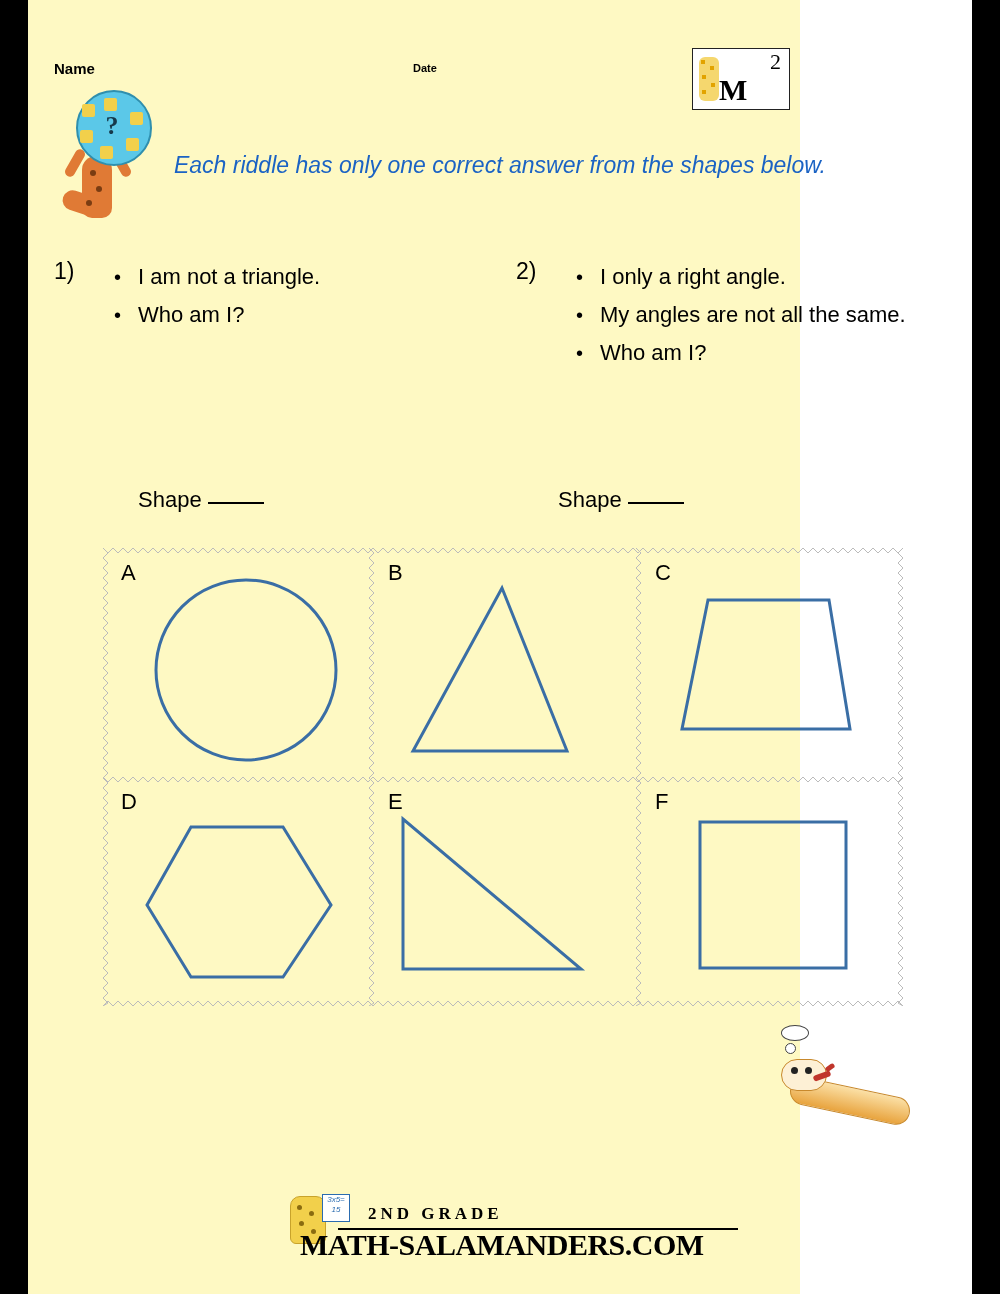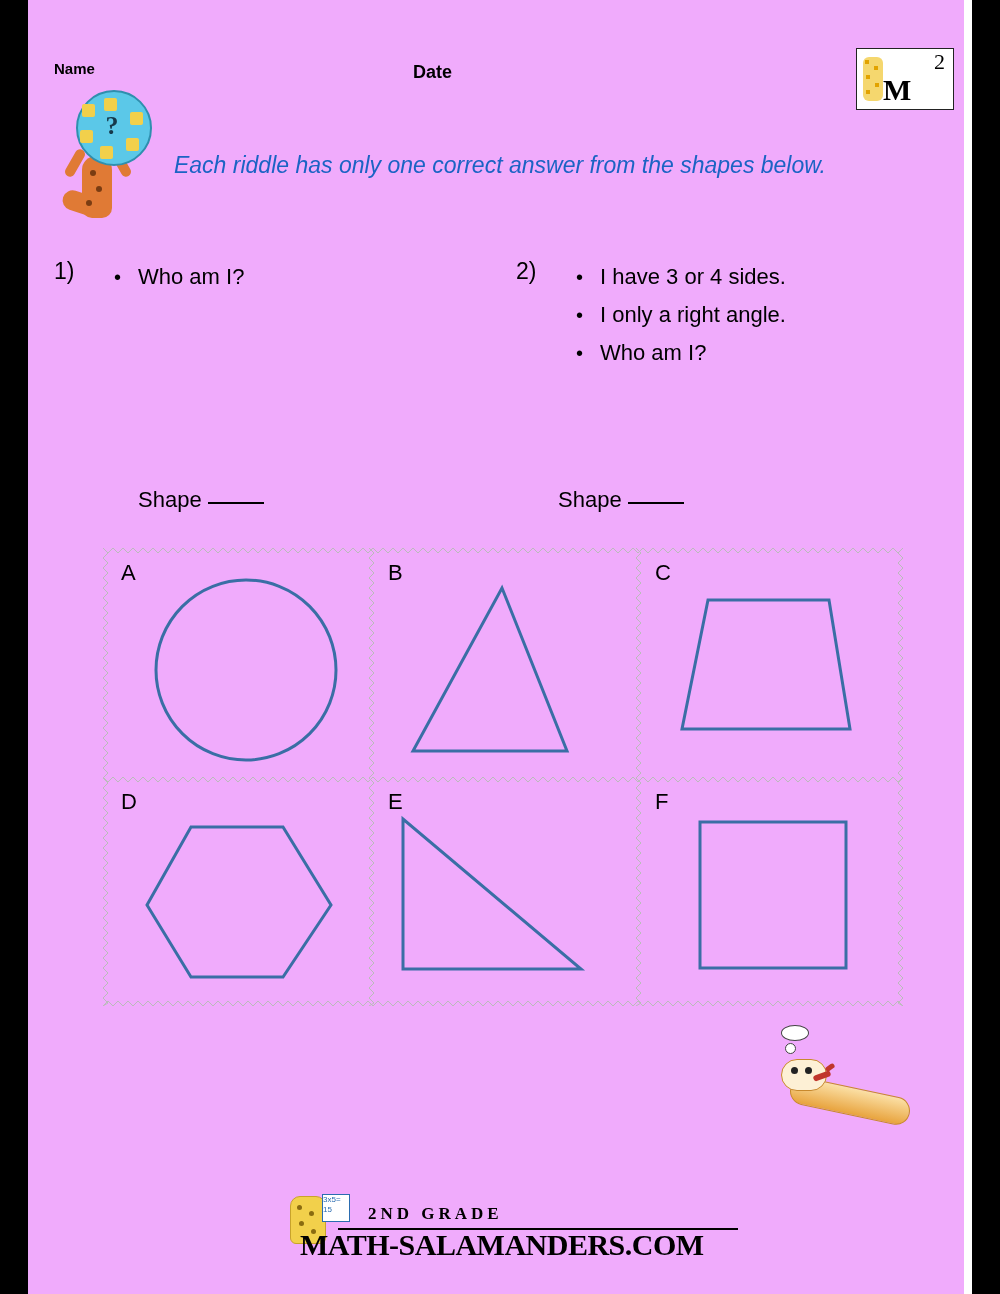--- a/index.html
+++ b/index.html
@@ -26,38 +26,38 @@
     height: 1294px;
     background: #000000;
   }
   .edge-bar.left { left: 0; }
   .edge-bar.right { right: 0; }
 
   .sheet {
     position: absolute;
     left: 28px;
     top: 0;
-    width: 936px;
+    width: 772px;
     height: 1294px;
-    background: #f0abfc;
+    background: #fef9c3;
   }
 
   
   .name-label {
     position: absolute;
     left: 26px;
     top: 60px;
     font-size: 15px;
     font-weight: bold;
   }
   .date-label {
     position: absolute;
     left: 385px;
     top: 62px;
-    font-size: 18px;
+    font-size: 11px;
     font-weight: bold;
   }
   .title {
     position: absolute;
     left: 0;
     top: 103px;
     width: 944px;
     text-align: center;
     font-family: "Liberation Serif", serif;
     font-size: 31px;
@@ -260,21 +260,21 @@
   .footer .logo-box {
     position: absolute;
     left: 262px;
     top: 4px;
     width: 60px;
     height: 58px;
   }
   .footer .logo-box .card {
     position: absolute; right: 0; top: 0; width: 26px; height: 26px;
     border: 1px solid #2b6cb0; background: #fff; font-size: 8px; color: #2b6cb0;
-    line-height: 10px;
+    text-align: center; line-height: 10px; font-style: italic;
   }
   .footer .logo-box .sal {
     position: absolute; left: 0; top: 2px; width: 34px; height: 46px;
     background: #f2d04b; border-radius: 10px 10px 6px 6px; border: 1px solid #c8a32b;
   }
   .footer .logo-box .sal .sp {
     position: absolute; width: 5px; height: 5px; background: #8a6b10; border-radius: 50%;
   }
 </style>
 </head>
@@ -311,32 +311,33 @@
       <div class="pip" style="left:26px; top:14px;"></div>
       <div class="q">?</div>
       <div class="spot" style="left:34px; top:80px;"></div>
       <div class="spot" style="left:40px; top:96px;"></div>
       <div class="spot" style="left:30px; top:110px;"></div>
     </div>
 
     <div class="riddle" style="left:26px; top:258px;">
       <div class="num">1)</div>
       <ul>
+        <li>I am not a triangle.</li>
         <li>Who am I?</li>
       </ul>
     </div>
     <div class="shape-answer" style="left:110px; top:487px;">
       <span>Shape</span><span class="blank"></span>
     </div>
 
     <div class="riddle" style="left:488px; top:258px;">
       <div class="num">2)</div>
       <ul>
-        <li>I have 3 or 4 sides.</li>
         <li>I only a right angle.</li>
+        <li>My angles are not all the same.</li>
         <li>Who am I?</li>
       </ul>
     </div>
     <div class="shape-answer" style="left:530px; top:487px;">
       <span>Shape</span><span class="blank"></span>
     </div>
 
     <div class="grid">
 
       <svg class="grid-border" width="800" height="458">

